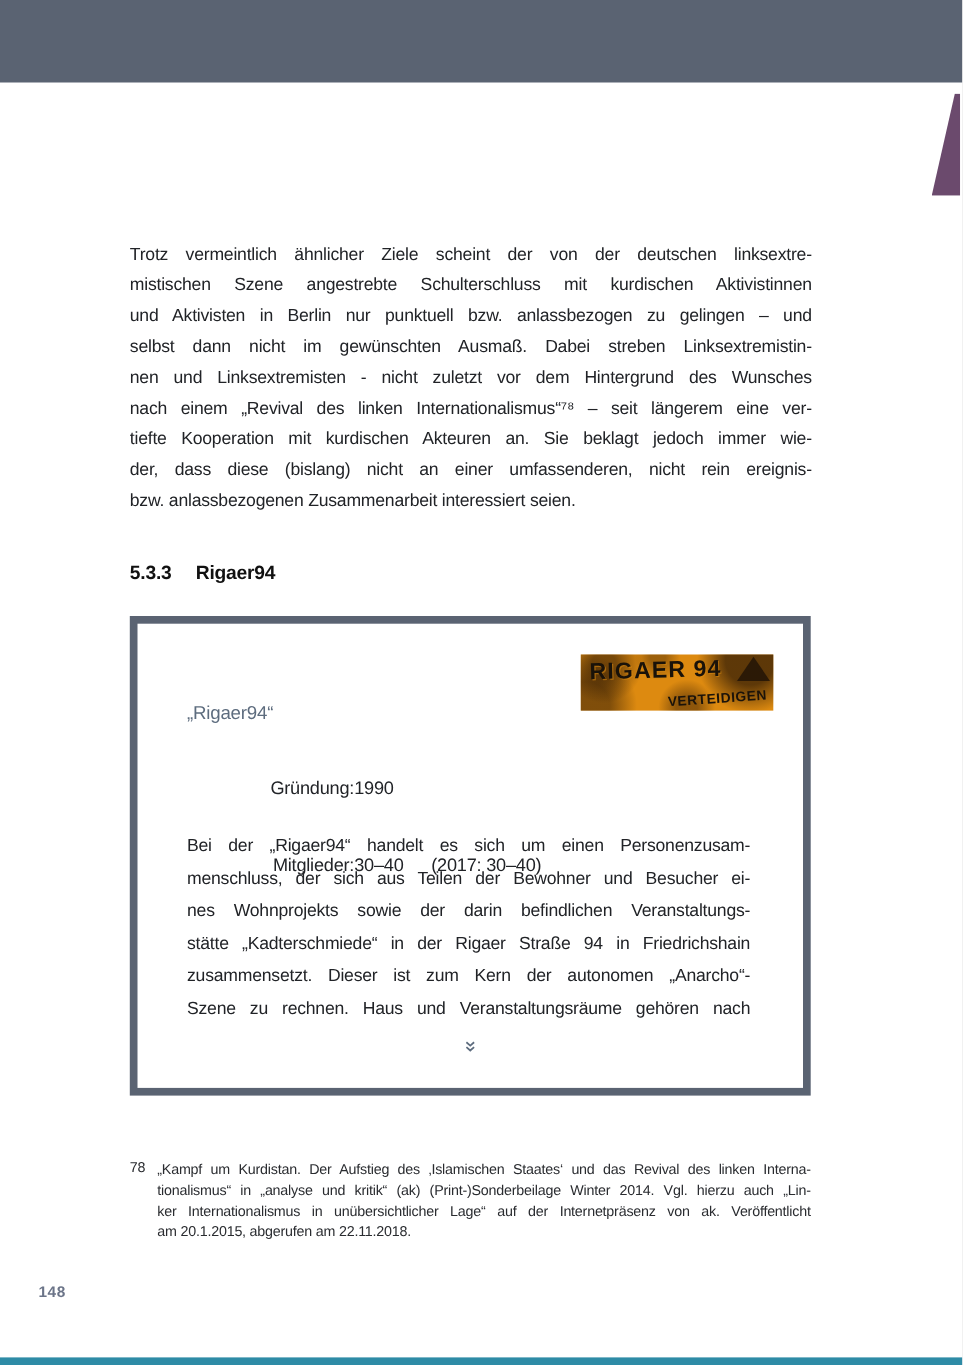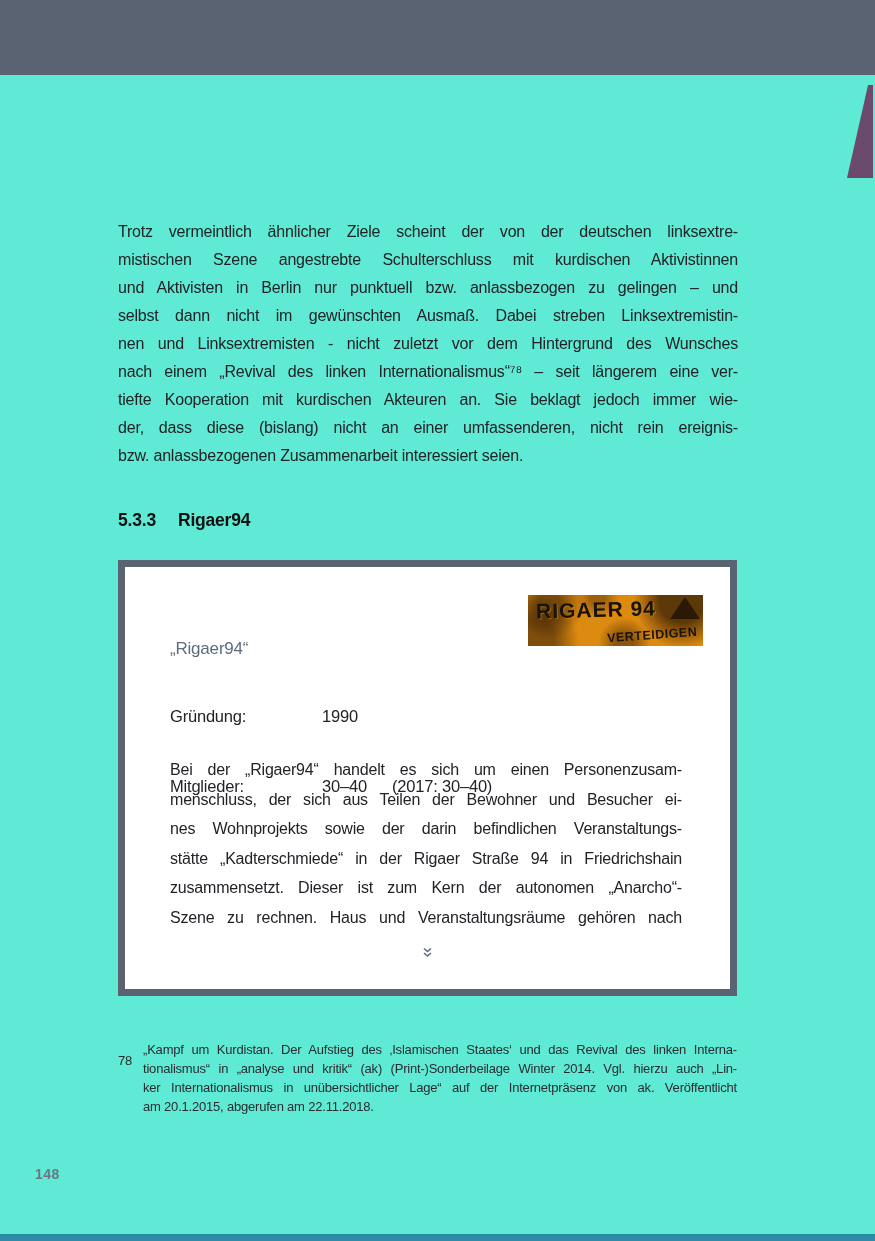--- a/index.html
+++ b/index.html
@@ -1,17 +1,17 @@
 <!DOCTYPE html>
 <html><head>
 <meta charset="utf-8">
 <style>
   html,body{margin:0;padding:0;background:#e8e8e8;}
   .page{
-    position:relative;width:875px;height:1241px;background:#5eead4;
+    position:relative;width:875px;height:1241px;background:#ffffff;
     overflow:hidden;font-family:"Liberation Sans",sans-serif;color:#1f2125;
     letter-spacing:-0.2px;
   }
   
   .header-bar{position:absolute;left:0;top:0;width:875px;height:75px;background:#5a6372;}
   
   .purple-accent{
     position:absolute;right:2px;top:85px;width:26px;height:93px;background:#6b4a6d;
     clip-path:polygon(81% 0%,100% 0%,100% 100%,0% 100%);
   }
@@ -47,30 +47,30 @@
     position:absolute;right:6px;bottom:4px;font-weight:bold;font-size:12.5px;
     color:#1b130a;letter-spacing:.5px;transform:rotate(-4deg);
   }
   .banner-emblem{
     position:absolute;right:3px;top:2px;width:0;height:0;
     border-left:15px solid transparent;border-right:15px solid transparent;
     border-bottom:22px solid rgba(28,16,6,.85);opacity:.9;
   }
   .infobox-title{position:absolute;left:45px;top:72px;font-size:17px;font-weight:normal;color:#5d6c7e;}
   .infobox-facts{position:absolute;left:45px;top:115px;font-size:16.5px;line-height:30px;color:#212327;}
-  .fact-row .fact-label{display:inline-block;width:152px;}
+  .fact-row .fact-label{display:inline-block;width:152px;text-align:right;}
   .fact-row .fact-value{display:inline-block;min-width:70px;}
   .fact-row .fact-value2{display:inline-block;margin-top:40px;}
   .infobox-paragraph{position:absolute;left:45px;top:188px;width:512px;font-size:16px;line-height:29.5px;color:#212327;}
   .expand-indicator{position:absolute;left:0;right:0;top:378px;text-align:center;}
   .expand-indicator svg{display:inline-block;}
   
   .footnote{position:absolute;left:118px;top:1040px;width:620px;font-size:13px;line-height:19px;color:#2a2c30;}
   .footnote-number{position:absolute;left:0;top:11px;}
-  .footnote-text{margin-left:25px;width:594px;}
+  .footnote-text{margin-left:25px;width:594px;margin-top:13px;}
   
   .page-number{position:absolute;left:35px;top:1166px;font-size:14px;font-weight:bold;color:#6b7488;letter-spacing:.5px;text-align:right;}
   
   .footer-bar{position:absolute;left:0;bottom:0;width:875px;height:7px;background:#2e8ba6;}
 </style>
 </head>
 <body>
 
 <div class="page">
 

